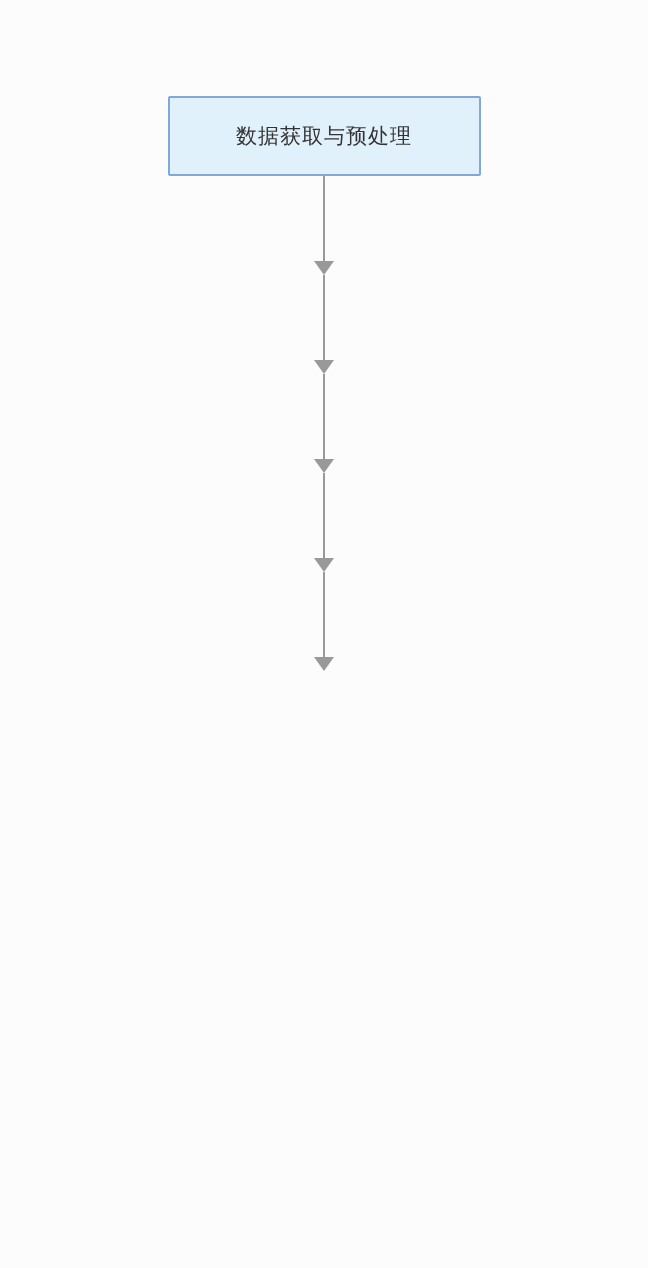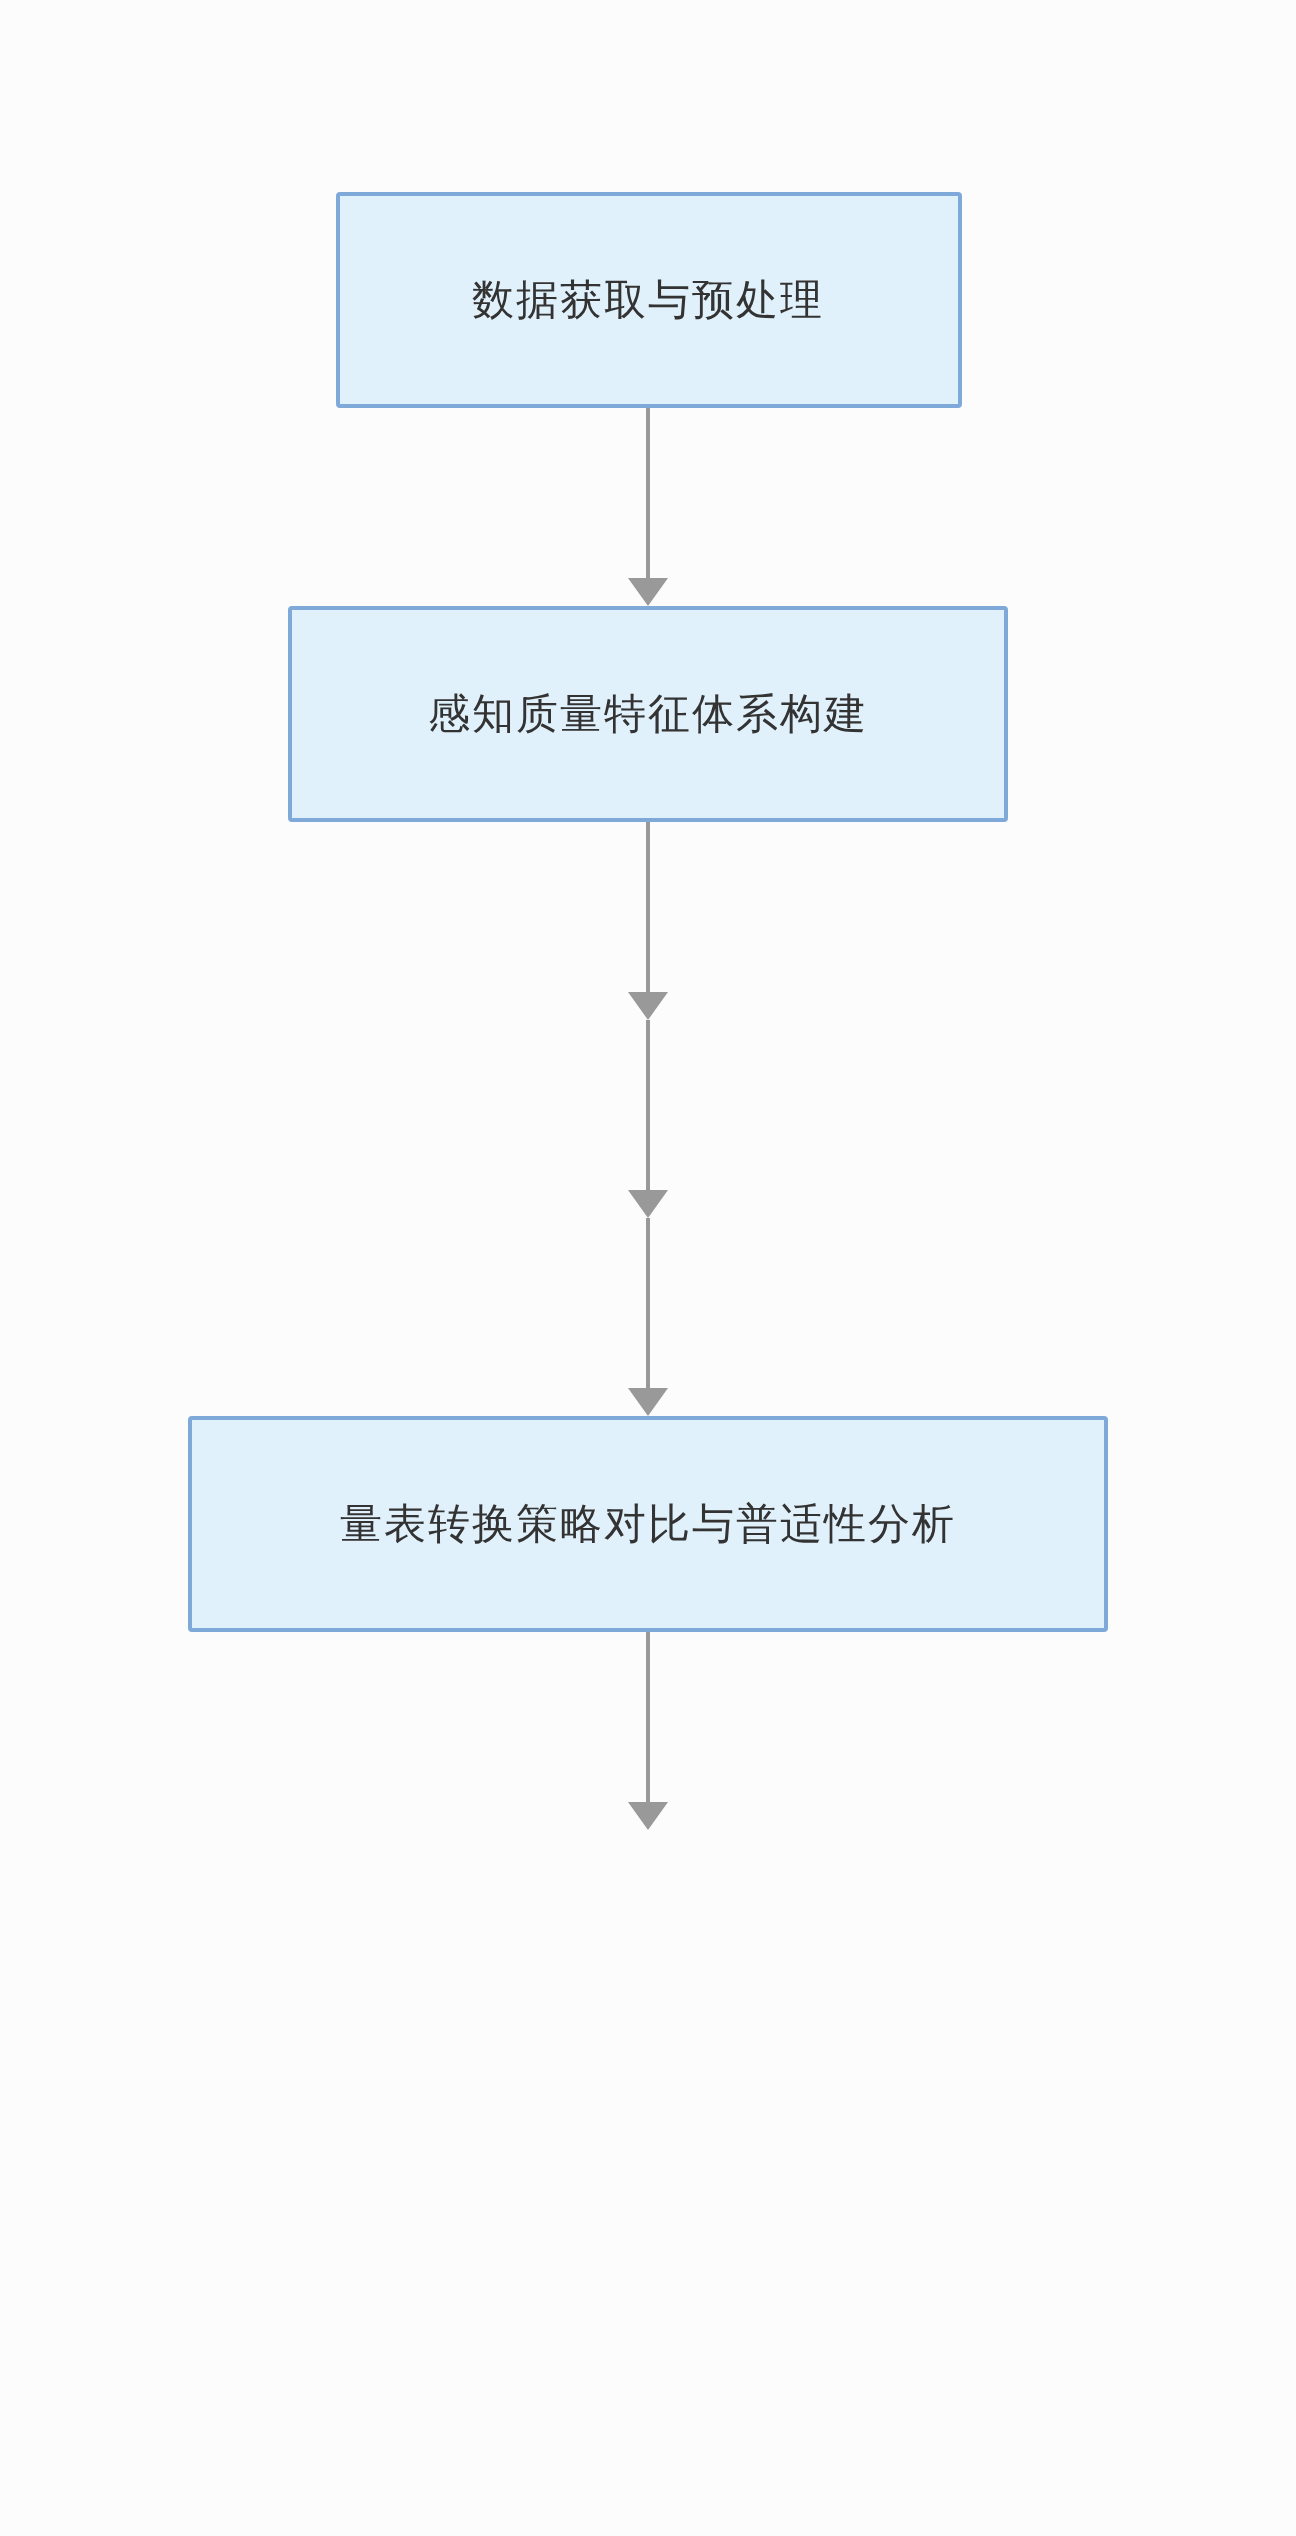--- a/index.html
+++ b/index.html
@@ -19,21 +19,21 @@
     position: relative;
     width: 648px;
     height: 1268px;
     background: var(--bg);
     overflow: hidden;
     display: flex;
     flex-direction: column;
     align-items: center;
   }
   .flow-node {
-    height: 108px;
+    height: 80px;
     background: var(--node-fill);
     border: 2px solid var(--node-border);
     border-radius: 2px;
     display: flex;
     align-items: center;
     justify-content: center;
     flex: 0 0 auto;
   }
   .flow-node .label {
     font-size: 21px;
@@ -77,44 +77,38 @@
 
   <div class="flow-node w-md">
     <span class="label">数据获取与预处理</span>
   </div>
 
   <div class="flow-arrow">
     <div class="line"></div>
     <div class="head"></div>
   </div>
 
-  <div class="flow-node w-lg">
-    <span class="label">感知质量特征体系构建</span>
-  </div>
 
   <div class="flow-arrow">
     <div class="line"></div>
     <div class="head"></div>
   </div>
 
 
   <div class="flow-arrow">
     <div class="line"></div>
     <div class="head"></div>
   </div>
 
 
   <div class="flow-arrow">
     <div class="line"></div>
     <div class="head"></div>
   </div>
 
-  <div class="flow-node w-xl">
-    <span class="label">量表转换策略对比与普适性分析</span>
-  </div>
 
   <div class="flow-arrow">
     <div class="line"></div>
     <div class="head"></div>
   </div>
 
 
 </div>
 
 </body></html>

